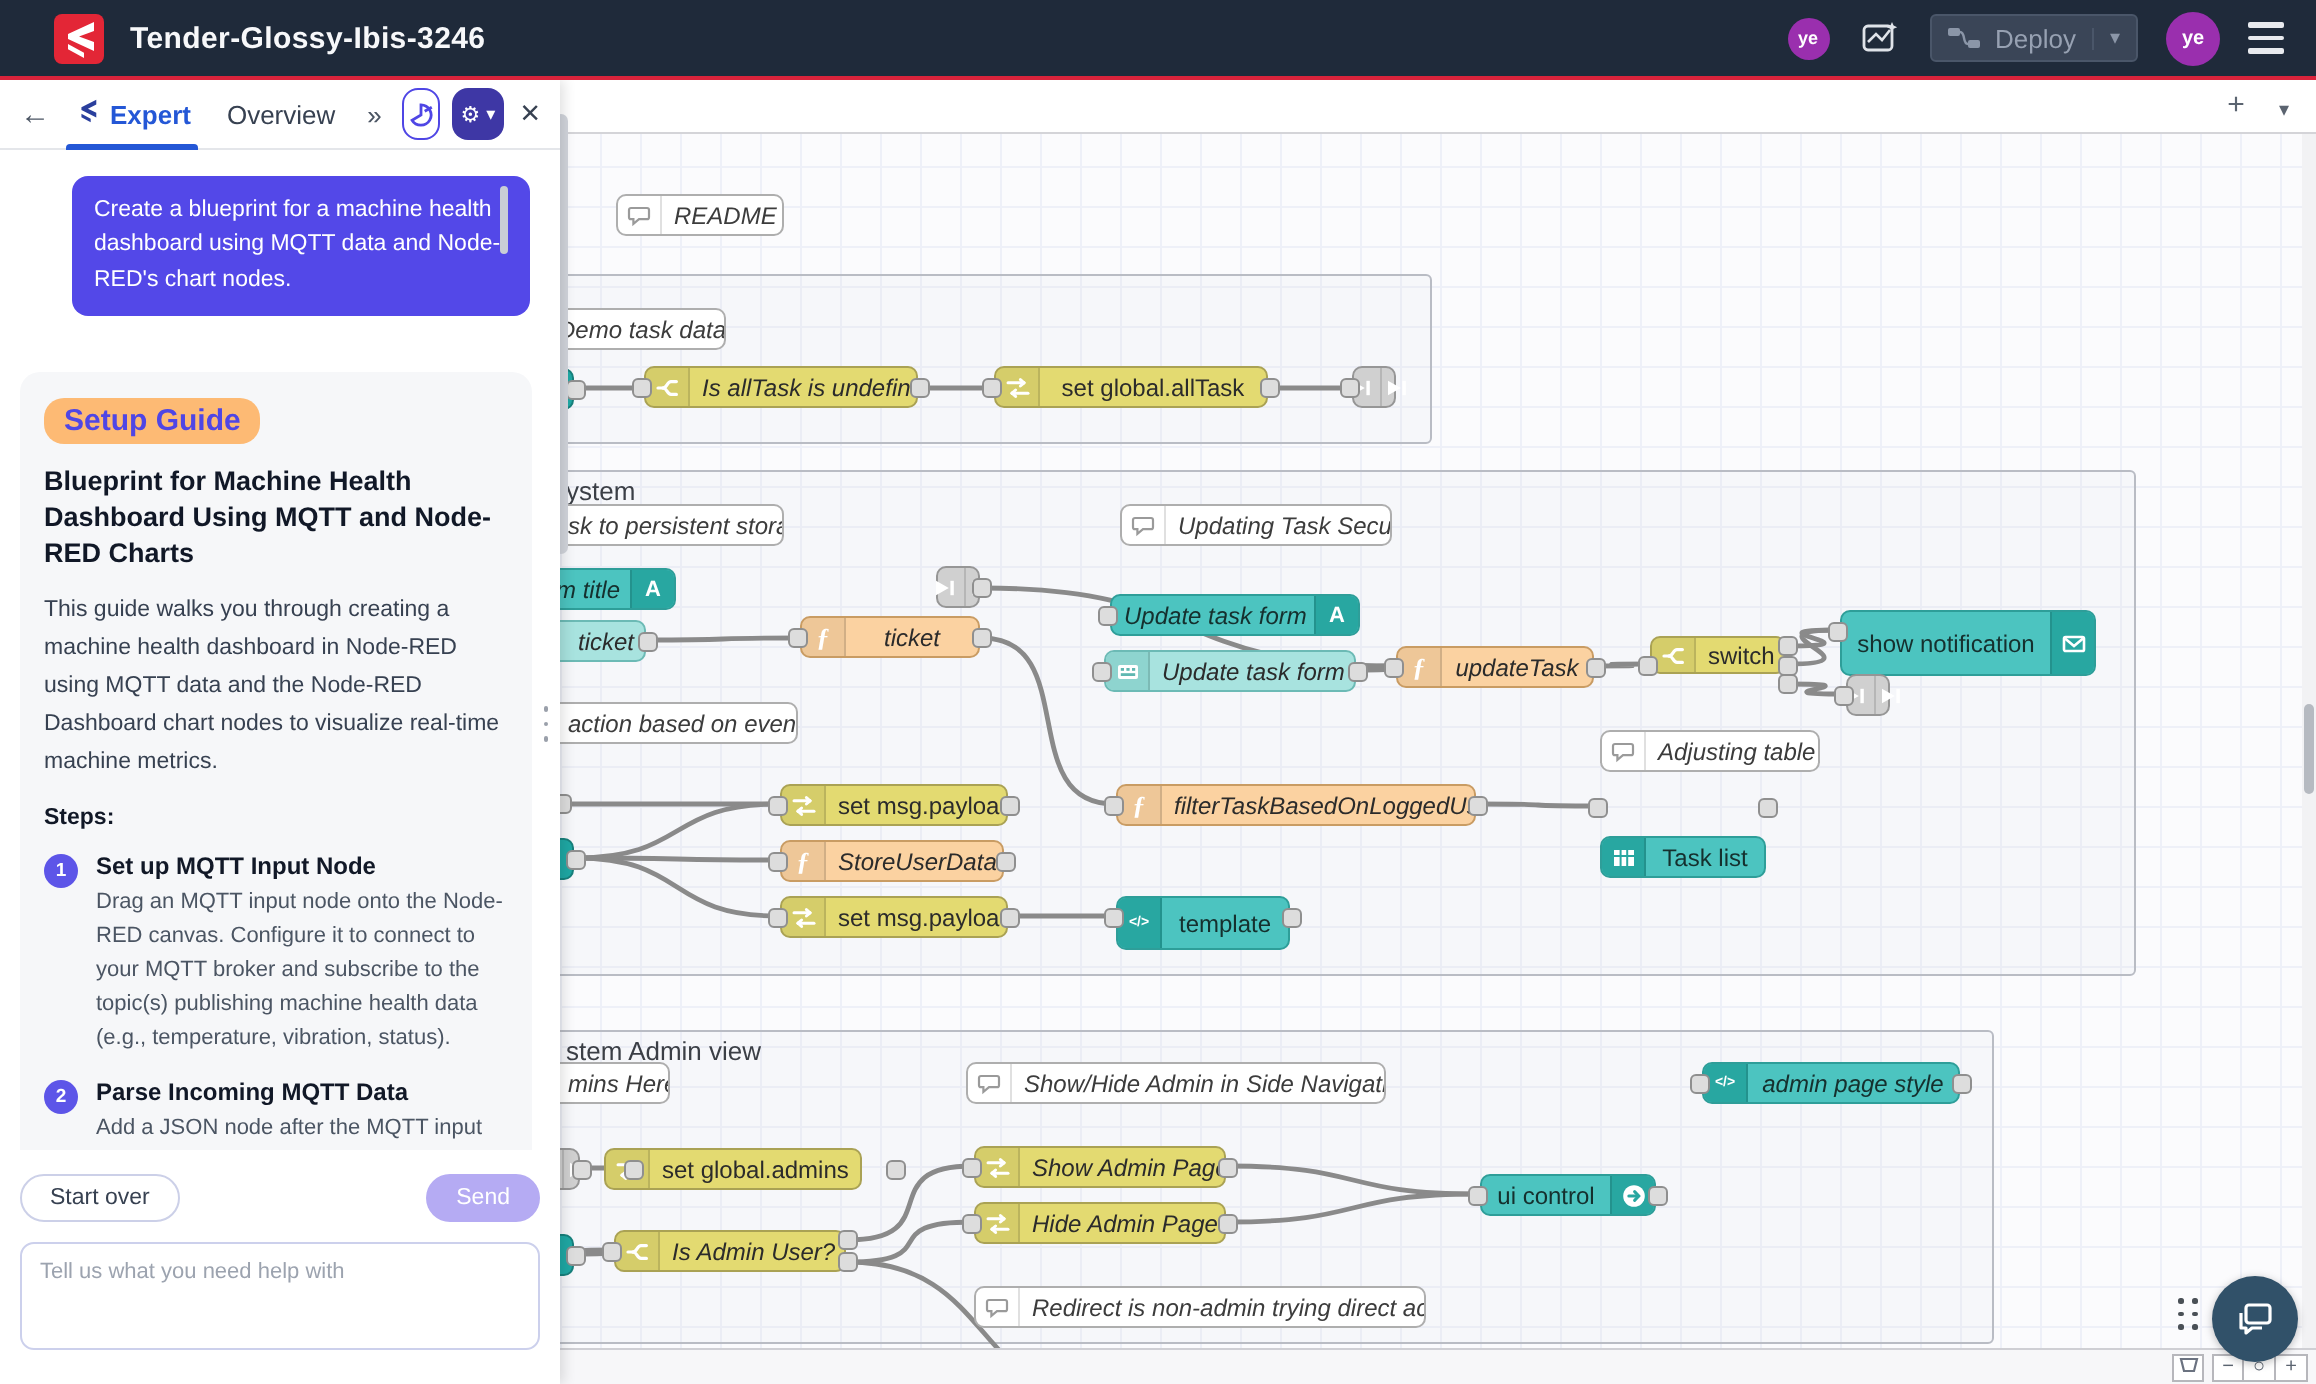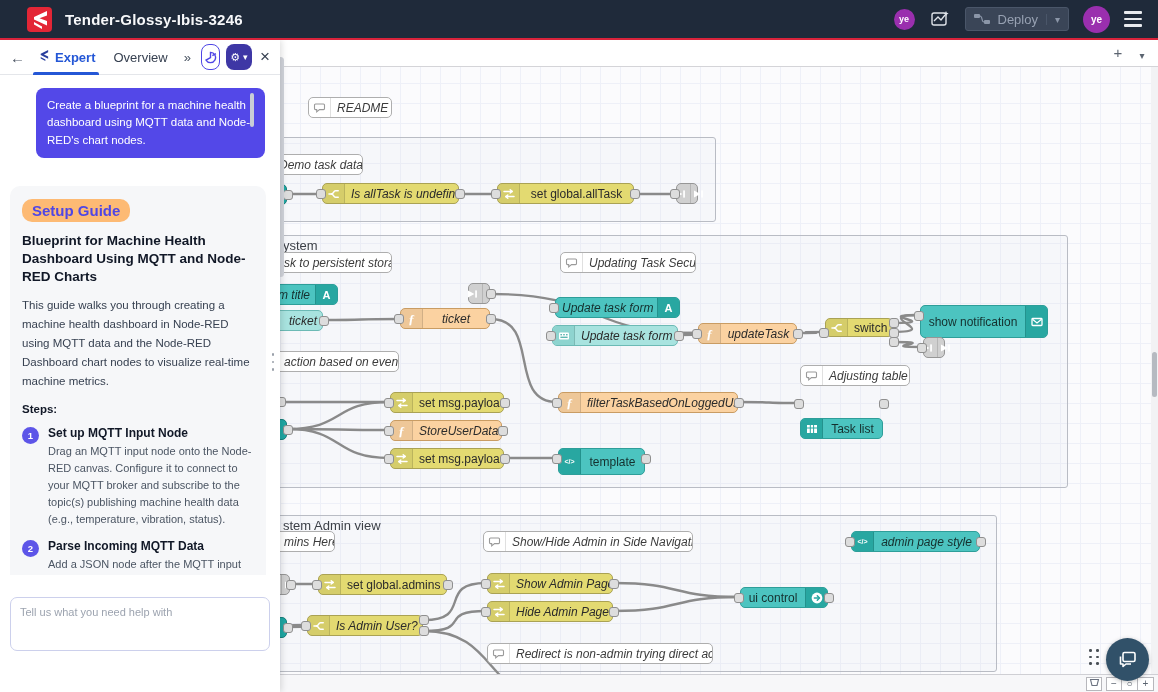--- a/index.html
+++ b/index.html
@@ -452,21 +452,21 @@
             </svg>
           </span>
           <span style="display:flex;">
             <svg width="14" height="14" viewBox="0 0 14 14">
               <path d="M3 3.4 L9.4 7 L3 10.6 Z" fill="#fff"></path>
               <rect x="10.2" y="3.4" width="1.7" height="7.2" fill="#fff"></rect>
             </svg>
           </span>
         </div>
         <div class="port" style="left: 286px; top: 539.5px;"></div>
-        <div class="node n-yellow" style="left: 318px; top: 534px; width: 129px; height: 21px;">
+        <div class="node n-yellow" style="left: 302px; top: 534px; width: 129px; height: 21px;">
           <span class="icbox left">
             <svg width="14" height="14" viewBox="0 0 14 14">
               <g fill="none" stroke="#fff" stroke-width="1.5" stroke-linecap="round">
                 <path d="M2 4.4 H10"></path>
                 <path d="M10 4.4 L8.2 2.8"></path>
                 <path d="M10 4.4 L8.2 6"></path>
                 <path d="M12 9.6 H4"></path>
                 <path d="M4 9.6 L5.8 8"></path>
                 <path d="M4 9.6 L5.8 11.2"></path>
               </g>
@@ -619,20 +619,24 @@
               <div>
                 <div class="step-title">Parse Incoming MQTT Data</div>
                 <div class="step-desc">Add a JSON node after the MQTT input node to parse the incoming JSON payload into a JavaScript object for easier processing.</div>
               </div>
             </div>
           </div>
       </div>
     </div>
 
     <div id="panel-footer">
+      <div class="pf-row">
+        <button class="btn-startover">Start over</button>
+        <button class="btn-send">Send</button>
+      </div>
       <textarea class="pf-input" placeholder="Tell us what you need help with" style=""></textarea>
     </div>
     <div class="resize-grip">
         <i></i>
         <i></i>
         <i></i>
       </div>
   </div>
 
   <div id="navbar">

